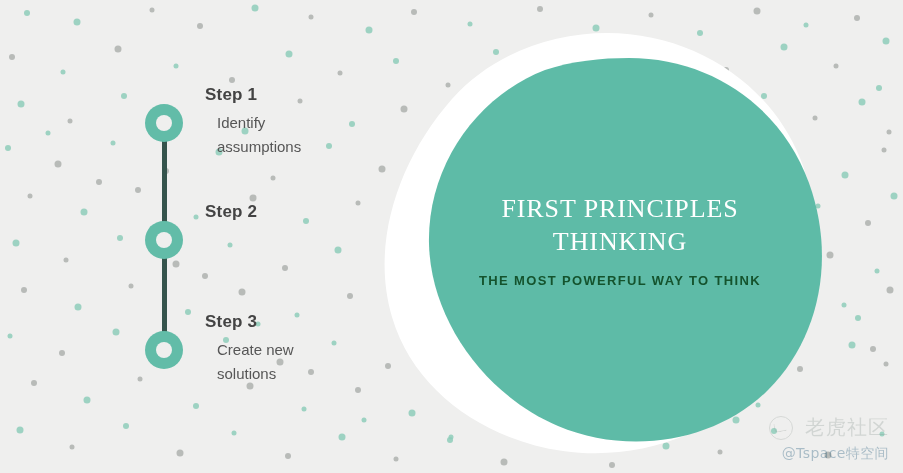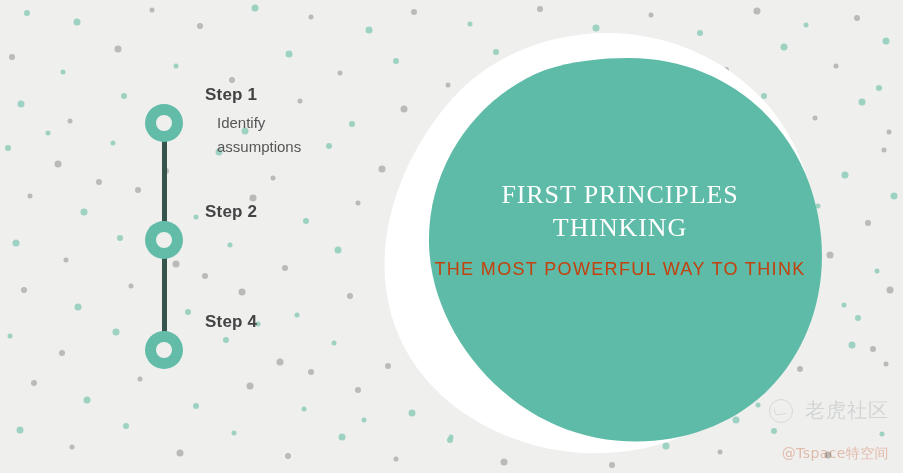--- a/index.html
+++ b/index.html
@@ -42,30 +42,30 @@
     width: 374px;
     text-align: center;
   }
   .blob-title {
     font-family: "Liberation Serif", "DejaVu Serif", serif;
     color: #ffffff;
     font-size: 26px;
     line-height: 1.27;
     letter-spacing: 0.9px;
     font-weight: 400;
-    margin: 0;
+    margin: 14px;
     white-space: pre-line;
   }
   .blob-subtitle {
     font-family: "Liberation Sans", sans-serif;
-    color: #c2410c;
-    font-size: 18px;
+    color: #14532d;
+    font-size: 13px;
     letter-spacing: 1.35px;
     margin: 15px 0 0 0;
-    font-weight: 400;
+    font-weight: 700;
   }
 
   
   #timeline {
     position: absolute;
     z-index: 3;
     left: 0; top: 0;
     width: 903px; height: 473px;
     pointer-events: none;
   }
@@ -151,22 +151,22 @@
   }
   .wm-name {
     font-family: "DejaVu Sans", sans-serif;
     font-size: 20px;
     color: #8f9b96;
     letter-spacing: 1px;
   }
   .wm-handle {
     font-family: "DejaVu Sans", sans-serif;
     font-size: 14px;
-    color: #c2410c;
-    margin-top: 21px;
+    color: #0c4a6e;
+    margin-top: 4px;
     letter-spacing: 0.4px;
   }
 </style>
 </head>
 <body>
 
 <div id="slide">
 
   <svg id="dots" viewBox="0 0 903 473" width="903" height="473" aria-hidden="true">
       <circle cx="27" cy="13" r="3" fill="#8ecdba" opacity="0.85"></circle>
@@ -362,21 +362,23 @@
       <p class="step-title">Step 1</p>
       <p class="step-desc">Identify
 assumptions</p>
     </div>
 
     <div class="step" style="top:202px;">
       <p class="step-title">Step 2</p>
     </div>
 
     <div class="step" style="top:312px;">
-      <p class="step-title">Step 4</p>
+      <p class="step-title">Step 3</p>
+      <p class="step-desc">Create new
+solutions</p>
     </div>
   </div>
 
   <div id="watermark">
     <div class="wm-top">
       <span class="wm-logo"></span>
       <span class="wm-name">老虎社区</span>
     </div>
     <div class="wm-handle">@Tspace特空间</div>
   </div>

